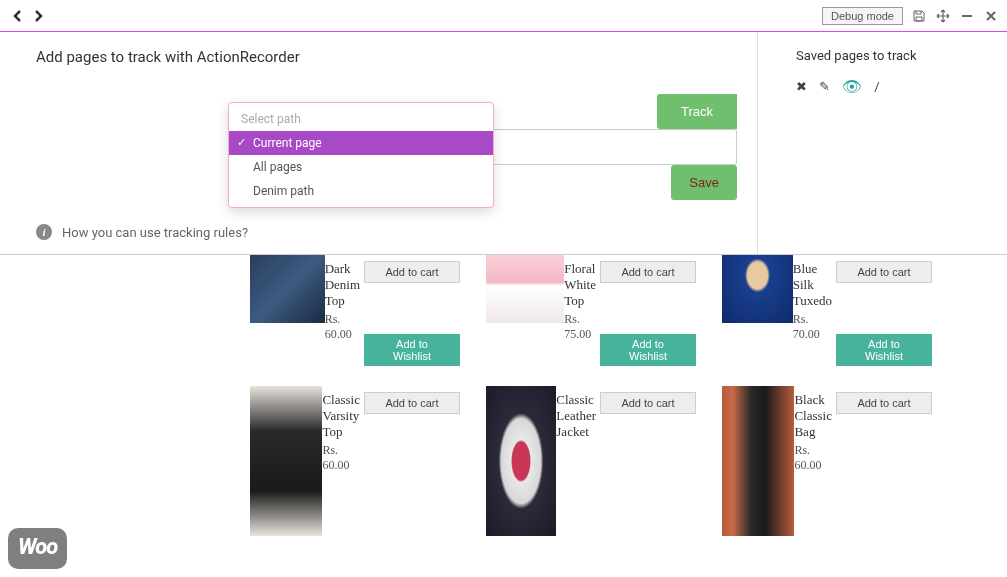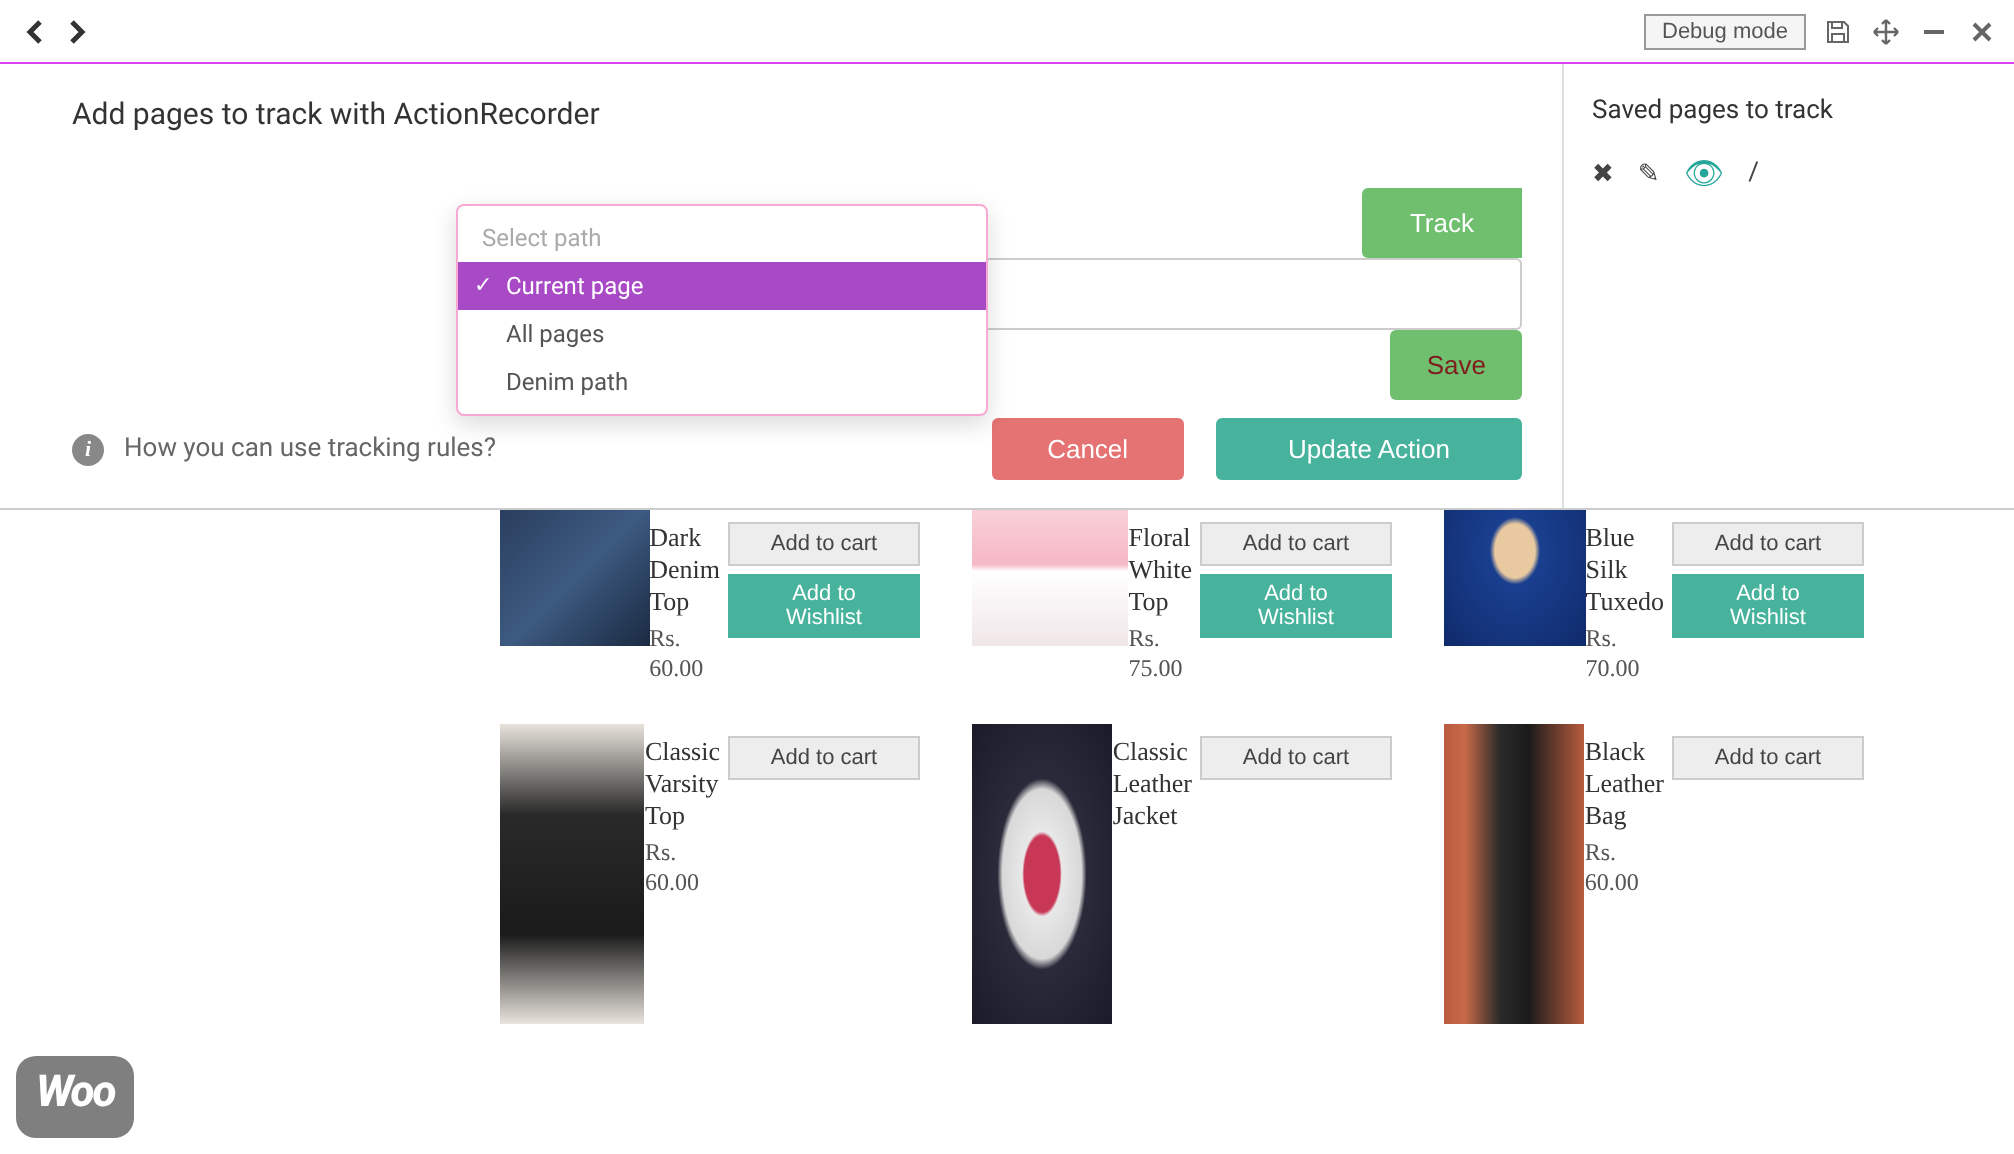--- a/index.html
+++ b/index.html
@@ -5,21 +5,21 @@
     * { margin: 0; padding: 0; box-sizing: border-box; }
     body { font-family: -apple-system, BlinkMacSystemFont, "Segoe UI", Roboto, sans-serif; font-size: 13px; color: #333; width: 1007px; height: 577px; overflow: hidden; position: relative; background: #fff; }
     
     .top-toolbar { height: 32px; border-bottom: 1px solid #d946ef; display: flex; align-items: center; padding: 0 8px; justify-content: space-between; }
     .toolbar-left { display: flex; gap: 4px; }
     .toolbar-right { display: flex; align-items: center; gap: 8px; }
     .nav-btn { width: 18px; height: 18px; display: flex; align-items: center; justify-content: center; cursor: pointer; font-weight: bold; font-size: 16px; color: #333; }
     .debug-btn { border: 1px solid #999; padding: 2px 8px; font-size: 11px; background: #f5f5f5; cursor: pointer; color: #555; }
     .toolbar-icon { width: 16px; height: 16px; display: flex; align-items: center; justify-content: center; cursor: pointer; color: #666; }
     
-    .main-area { display: flex; height: 222px; }
+    .main-area { display: flex; height: 222px; gap: 24px; }
     .config-panel { flex: 1; padding: 16px 20px 10px 36px; border-right: 1px solid #e0e0e0; position: relative; }
     .saved-panel { width: 225px; padding: 16px 14px; }
     
     .panel-title { font-size: 15px; color: #333; margin-bottom: 28px; font-weight: 400; }
     .saved-panel .panel-title { font-size: 13px; margin-bottom: 14px; }
     
     .track-row { display: flex; align-items: flex-end; gap: 0; padding-left: 84px; flex-direction: column; }
     .track-btn { background: #6fbf6f; color: #fff; border: none; padding: 10px 24px; font-size: 13px; cursor: pointer; border-radius: 3px 0 0 3px; }
     .select-display { width: 290px; height: 36px; border: 1px solid #ccc; border-left: none; border-radius: 0 3px 3px 0; background: #fff; position: relative; }
     .save-btn { background: #6fbf6f; color: #7f1d1d; border: none; padding: 10px 18px; font-size: 13px; cursor: pointer; border-radius: 3px; margin-left: 20px; }
@@ -45,21 +45,21 @@
     .products-grid { display: grid; grid-template-columns: repeat(3, 210px); gap: 20px 26px; }
     .product-card { display: flex; flex-direction: row; }
     .product-card.top-row .product-image { height: 68px; }
     .product-image { width: 210px; height: 150px; background: #ddd; overflow: hidden; }
     .product-info { display: flex; justify-content: space-between; margin-top: 6px; }
     .product-text { display: flex; flex-direction: column; align-items: center; flex: 1; font-family: Georgia, serif; }
     .product-name { font-size: 13px; color: #333; margin-bottom: 3px; }
     .product-price { font-size: 12px; color: #555; }
     .product-buttons { display: flex; flex-direction: column; gap: 4px; width: 96px; margin-left: 4px; }
     .add-cart-btn { background: #ededed; border: 1px solid #ccc; padding: 4px 6px; font-size: 11px; cursor: pointer; color: #444; }
-    .add-wish-btn { background: #47b39c; color: #fff; border: none; padding: 4px 22px; font-size: 11px; cursor: pointer; }
+    .add-wish-btn { background: #47b39c; color: #fff; border: none; padding: 4px 22px; font-size: 11px; cursor: pointer; margin-top: 47px; }
     
     .woo-logo { position: absolute; bottom: 8px; left: 8px; background: #7f7f7f; color: #fff; padding: 6px 10px 10px 10px; border-radius: 10px; font-size: 22px; font-weight: 800; letter-spacing: -1px; font-style: italic; }
     .woo-logo::after { content: ''; position: absolute; bottom: -6px; left: 30px; border: 6px solid transparent; border-top-color: #7f7f7f; }
 
     
     .img-denim { background: linear-gradient(135deg, #2a3f5f 0%, #3d5a80 50%, #1a2a42 100%); }
     .img-floral { background: linear-gradient(180deg, #f8d0d8 0%, #f5b8c5 40%, #fff 45%, #f0e6e8 100%); }
     .img-tuxedo { background: radial-gradient(ellipse at 50% 30%, #e8c9a0 0%, #e8c9a0 20%, #1a3f8f 25%, #0f2a6b 100%); }
     .img-varsity { background: linear-gradient(180deg, #e8e3dc 0%, #2a2a2a 30%, #1a1a1a 70%, #e8e3dc 100%); }
     .img-jacket { background: radial-gradient(ellipse at 50% 50%, #c93756 18%, #c93756 18%, #e8e8e8 20%, #d8d8d8 40%, #2a2a3a 45%, #1a1a28 100%); }
@@ -112,24 +112,20 @@
     <div class="track-row">
       <button class="track-btn">Track</button>
       <div class="select-display"></div>
       <button class="save-btn">Save</button>
     </div>
     <div class="help-row">
       <div class="help-text">
         <span class="info-icon">i</span>
         <span>How you can use tracking rules?</span>
       </div>
-      <div class="button-group">
-        <button class="cancel-btn">Cancel</button>
-        <button class="update-btn">Update Action</button>
-      </div>
     </div>
   </div>
   <div class="saved-panel">
     <h3 class="panel-title">Saved pages to track</h3>
     <div class="saved-row">
       <span class="saved-icon">✖</span>
       <span class="saved-icon">✎</span>
       <span class="saved-icon eye-icon">👁</span>
       <span>/</span>
     </div>
@@ -207,21 +203,21 @@
       <div class="product-buttons">
         <button class="add-cart-btn">Add to cart</button>
 
       </div>
     </div>
       </div>
       <div class="product-card">
     <div class="product-image img-bag"></div>
     <div class="product-info">
       <div class="product-text">
-        <span class="product-name">Black Leather Bag</span>
+        <span class="product-name">Black Classic Bag</span>
         <span class="product-price">Rs. 60.00</span>
       </div>
       <div class="product-buttons">
         <button class="add-cart-btn">Add to cart</button>
 
       </div>
     </div>
       </div>
     </div>
 </div>

